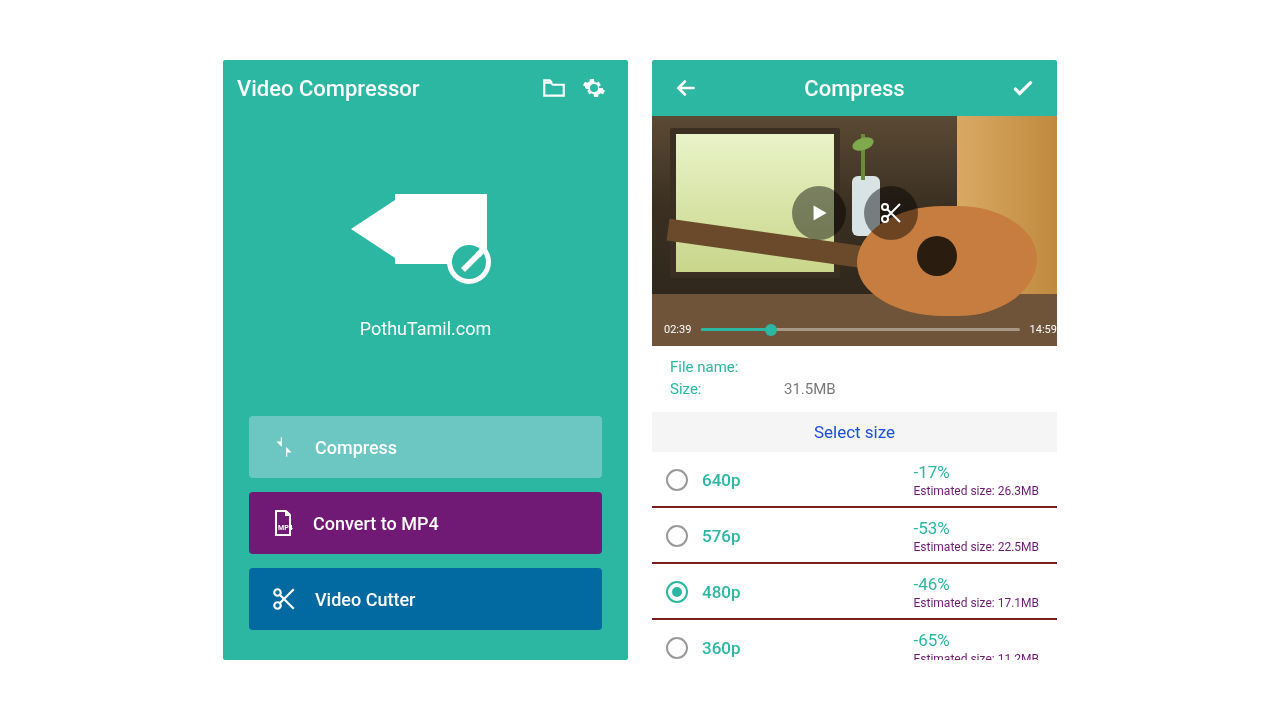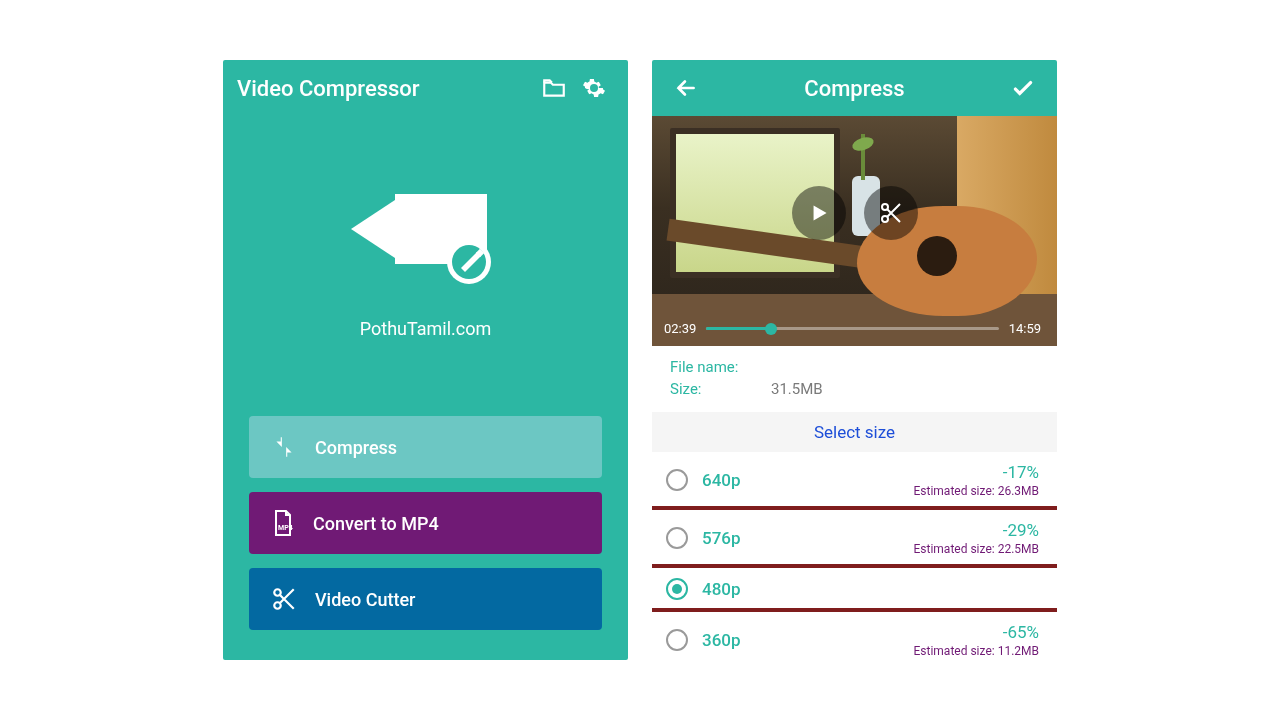--- a/index.html
+++ b/index.html
@@ -105,55 +105,55 @@
   .overlay-btns{
     position:absolute;left:50%;top:42%;transform:translate(-50%,-50%);
     display:flex;gap:18px;
   }
   .circ-btn{
     width:54px;height:54px;border-radius:50%;
     background:rgba(0,0,0,0.45);
     display:flex;align-items:center;justify-content:center;
   }
   .progress-row{
-    position:absolute;left:12px;right:16px;bottom:10px;
+    position:absolute;left:12px;right:0;bottom:10px;
     display:flex;align-items:center;gap:10px;
-    color:#ffffff;font-size:13px;
+    color:#ffffff;font-size:11px;
   }
   .pbar{flex:1;height:3px;background:rgba(255,255,255,0.4);position:relative;border-radius:2px;}
   .pbar-fill{position:absolute;left:0;top:0;bottom:0;width:22%;background:#2cb7a3;border-radius:2px;}
   .pbar-knob{position:absolute;left:22%;top:50%;width:12px;height:12px;background:#2cb7a3;border-radius:50%;transform:translate(-50%,-50%);}
 
   .meta{
     padding:12px 18px 10px 18px;
     font-size:15px;
   }
-  .meta-row{display:flex;gap:13px;margin-bottom:4px;}
+  .meta-row{display:flex;gap:26px;margin-bottom:4px;}
   .meta-label{color:#2cb7a3;width:88px;}
   .meta-value{color:#7a7a7a;}
 
   .size-header{
     background:#f5f5f5;color:#1d4ed8;
     text-align:center;padding:10px 0;font-size:17px;
   }
   .size-list{flex:1;overflow:hidden;}
   .size-row{
     display:flex;align-items:center;
     padding:10px 18px 8px 14px;
-    border-bottom:4px solid #7f1d1d;
+    border-bottom:2px solid #7f1d1d;
     gap:14px;
   }
   .radio{
     width:22px;height:22px;border:2px solid #9a9a9a;border-radius:50%;
     position:relative;flex-shrink:0;
   }
   .radio.sel{border-color:#2cb7a3;}
   .radio.sel::after{content:"";position:absolute;left:4px;top:4px;width:10px;height:10px;background:#2cb7a3;border-radius:50%;}
   .size-name{color:#2cb7a3;font-size:17px;font-weight:500;}
-  .size-right{margin-left:auto;text-align:right;}
+  .size-right{margin-left:auto;text-align:left;}
   .pct{color:#2cb7a3;font-size:17px;}
   .est{color:#701a75;font-size:12px;margin-top:2px;}
 </style>
 </head>
 <body>
 
 <div class="phone home">
   <div class="topbar">
     <div class="title">Video Compressor</div>
     <div class="icon-btn">
@@ -278,27 +278,31 @@
         <div class="size-name">640p</div>
         <div class="size-right">
           <div class="pct">-17%</div>
           <div class="est">Estimated size: 26.3MB</div>
         </div>
       </div>
       <div class="size-row">
         <div class="radio"></div>
         <div class="size-name">576p</div>
         <div class="size-right">
-          <div class="pct">-29%</div>
+          <div class="pct">-53%</div>
           <div class="est">Estimated size: 22.5MB</div>
         </div>
       </div>
       <div class="size-row">
         <div class="radio sel"></div>
         <div class="size-name">480p</div>
+        <div class="size-right">
+          <div class="pct">-46%</div>
+          <div class="est">Estimated size: 17.1MB</div>
+        </div>
       </div>
       <div class="size-row">
         <div class="radio"></div>
         <div class="size-name">360p</div>
         <div class="size-right">
           <div class="pct">-65%</div>
           <div class="est">Estimated size: 11.2MB</div>
         </div>
       </div>
       <div class="size-row">

